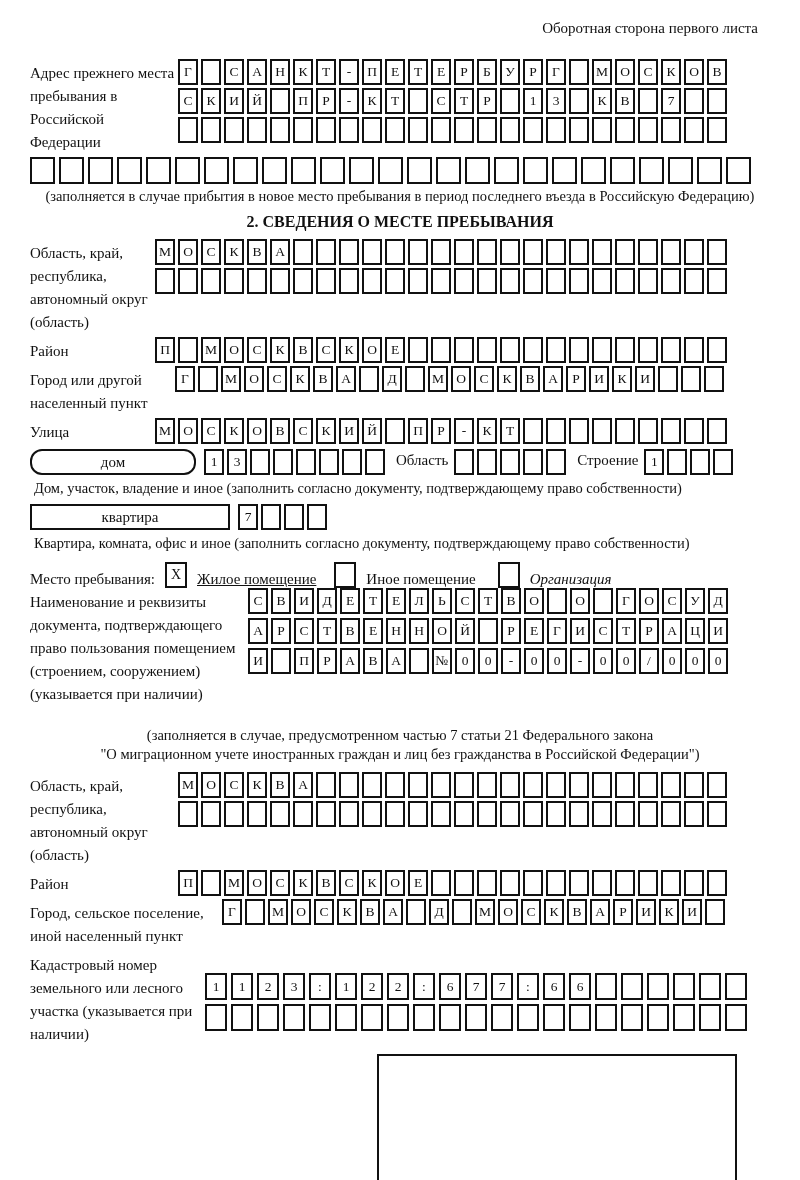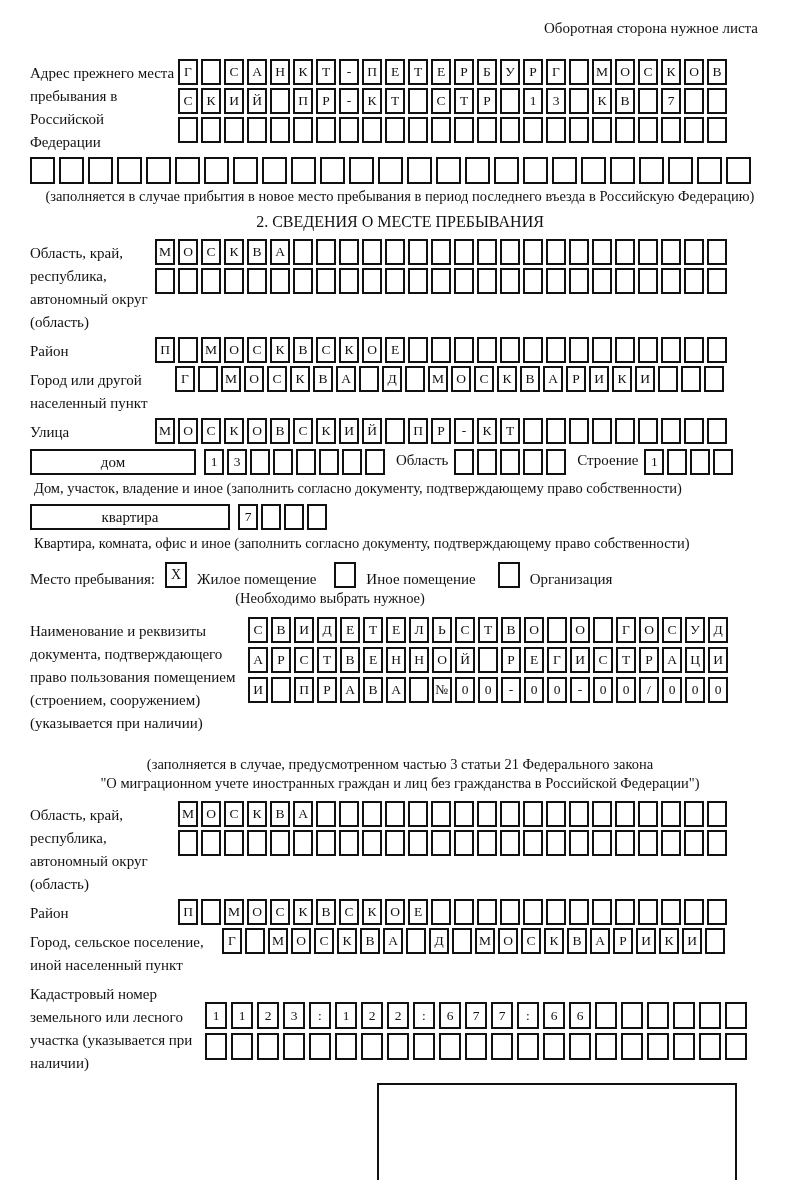--- a/index.html
+++ b/index.html
@@ -12,21 +12,21 @@
   .lbl { font-size:15px; line-height:23px; flex:none; padding-top:3px; }
   .boxrow { display:flex; flex-wrap:nowrap; }
   .cell { width:20px; height:26px; border:2px solid #111; margin-right:3px; flex:none;
           display:inline-flex; align-items:center; justify-content:center;
           font-size:13.5px; line-height:1; }
   .big .cell { width:25px; height:27px; margin-right:4px; }
   .cad .cell { width:22px; height:27px; margin-right:4px; }
   .stack { display:flex; flex-direction:column; gap:3px; }
 
   .caption { font-size:14.5px; text-align:center; margin:4px 0 8px 0; }
-  .sect-title { font-size:16px; font-weight:normal; text-align:center; margin:6px 0 8px 0; }
+  .sect-title { font-size:16px; font-weight:bold; text-align:center; margin:6px 0 8px 0; }
 
   .widebox { border:2px solid #111; height:26px; display:flex; align-items:center;
              justify-content:center; font-size:15px; flex:none; }
   .inline-lbl { font-size:15px; padding:3px 6px 0 8px; flex:none; }
 
   .cbox { width:22px; height:26px; border:2px solid #111; display:inline-flex; flex:none;
           align-items:center; justify-content:center; font-size:14px; margin:0 10px; }
   .stay { display:flex; align-items:flex-end; font-size:15px; padding-top:2px; }
   .stay-note { font-size:14.5px; margin:2px 0 10px 150px; width:300px; text-align:center; }
 
@@ -34,21 +34,21 @@
 
   .footer { display:flex; margin-top:8px; }
   .footer-right { margin-left:auto; width:398px; }
   .mark-box { width:360px; height:176px; border:2px solid #111; margin-left:5px; }
 </style>
 </head>
 <body>
 
 <div class="page">
 
-  <div class="hdr">Оборотная сторона нужное листа</div>
+  <div class="hdr">Оборотная сторона первого листа</div>
 
   <div class="frow">
     <div class="lbl" style="width:148px;">Адрес прежнего места пребывания в Российской Федерации</div>
     <div class="stack">
       <div class="boxrow">
           <span class="cell">Г</span>
           <span class="cell"></span>
           <span class="cell">С</span>
           <span class="cell">А</span>
           <span class="cell">Н</span>
@@ -305,21 +305,21 @@
         <span class="cell"></span>
         <span class="cell"></span>
         <span class="cell"></span>
         <span class="cell"></span>
         <span class="cell"></span>
         <span class="cell"></span>
       </div>
   </div>
 
   <div class="frow" style="margin-top:5px;">
-    <div class="widebox" style="width:166px;">дом</div>
+    <div class="widebox" style="width:166px;border-radius:12px;">дом</div>
     <div class="boxrow" style="margin-left:8px;">
         <span class="cell">1</span>
         <span class="cell">3</span>
         <span class="cell"></span>
         <span class="cell"></span>
         <span class="cell"></span>
         <span class="cell"></span>
         <span class="cell"></span>
         <span class="cell"></span>
       </div>
@@ -348,27 +348,26 @@
         <span class="cell"></span>
         <span class="cell"></span>
         <span class="cell"></span>
       </div>
   </div>
   <div class="caption" style="text-align:left; margin:5px 0 8px 4px;">Квартира, комната, офис и иное (заполнить согласно документу, подтверждающему право собственности)</div>
 
   <div class="stay">
     <span style="padding-top:3px;">Место пребывания:</span>
     <span class="cbox">X</span>
-    <span style="padding-top:3px;">Жилое помещение</span>
+    <span style="padding-top:3px;text-decoration:underline;">Жилое помещение</span>
     <span class="cbox" style="margin-left:18px;"></span>
     <span style="padding-top:3px;">Иное помещение</span>
     <span class="cbox" style="margin-left:22px;"></span>
-    <span style="padding-top:3px;">Организация</span>
-  </div>
-  <div class="stay-note">(Необходимо выбрать нужное)</div>
+    <span style="padding-top:3px;font-style:italic;">Организация</span>
+  </div>
 
   <div class="frow" style="margin-bottom:20px;">
     <div class="lbl" style="width:218px;">Наименование и реквизиты документа, подтверждающего право пользования помещением (строением, сооружением) (указывается при наличии)</div>
     <div class="stack" style="gap:4px;">
       <div class="boxrow">
           <span class="cell">С</span>
           <span class="cell">В</span>
           <span class="cell">И</span>
           <span class="cell">Д</span>
           <span class="cell">Е</span>
@@ -432,21 +431,21 @@
           <span class="cell">0</span>
           <span class="cell">/</span>
           <span class="cell">0</span>
           <span class="cell">0</span>
           <span class="cell">0</span>
         </div>
     </div>
   </div>
 
   <div class="fact-note">
-    <div>(заполняется в случае, предусмотренном частью 3 статьи 21 Федерального закона</div>
+    <div>(заполняется в случае, предусмотренном частью 7 статьи 21 Федерального закона</div>
     <div>"О миграционном учете иностранных граждан и лиц без гражданства в Российской Федерации")</div>
   </div>
 
   <div class="frow">
     <div class="lbl" style="width:148px;">Область, край, республика, автономный округ (область)</div>
     <div class="stack">
       <div class="boxrow">
           <span class="cell">М</span>
           <span class="cell">О</span>
           <span class="cell">С</span>

